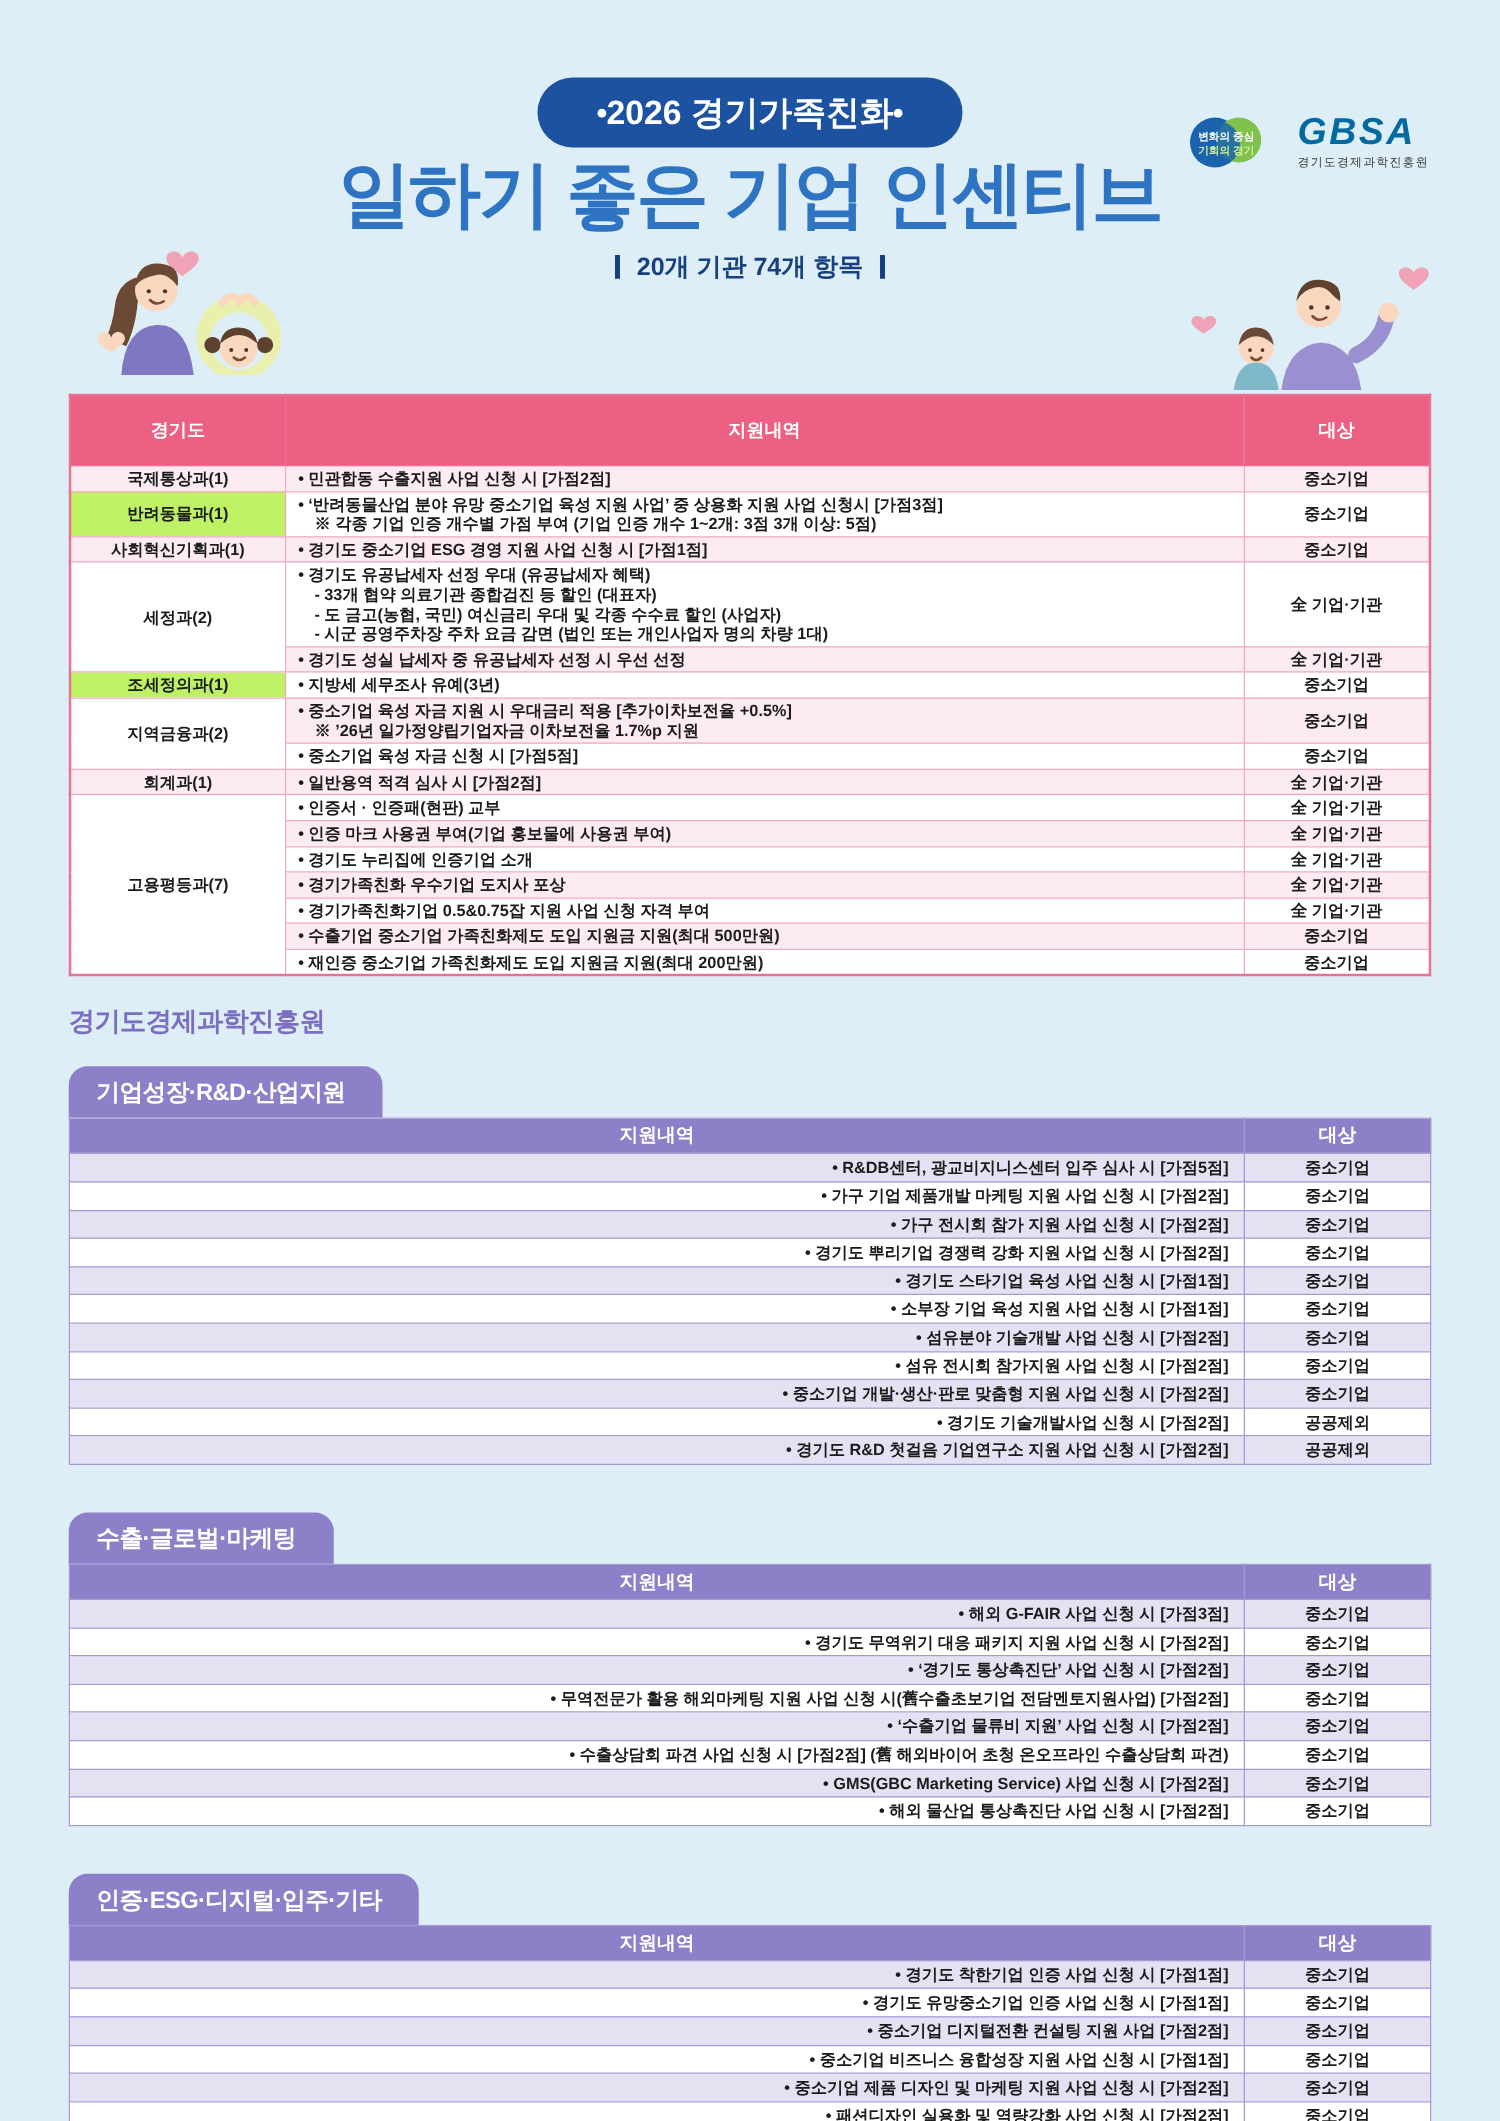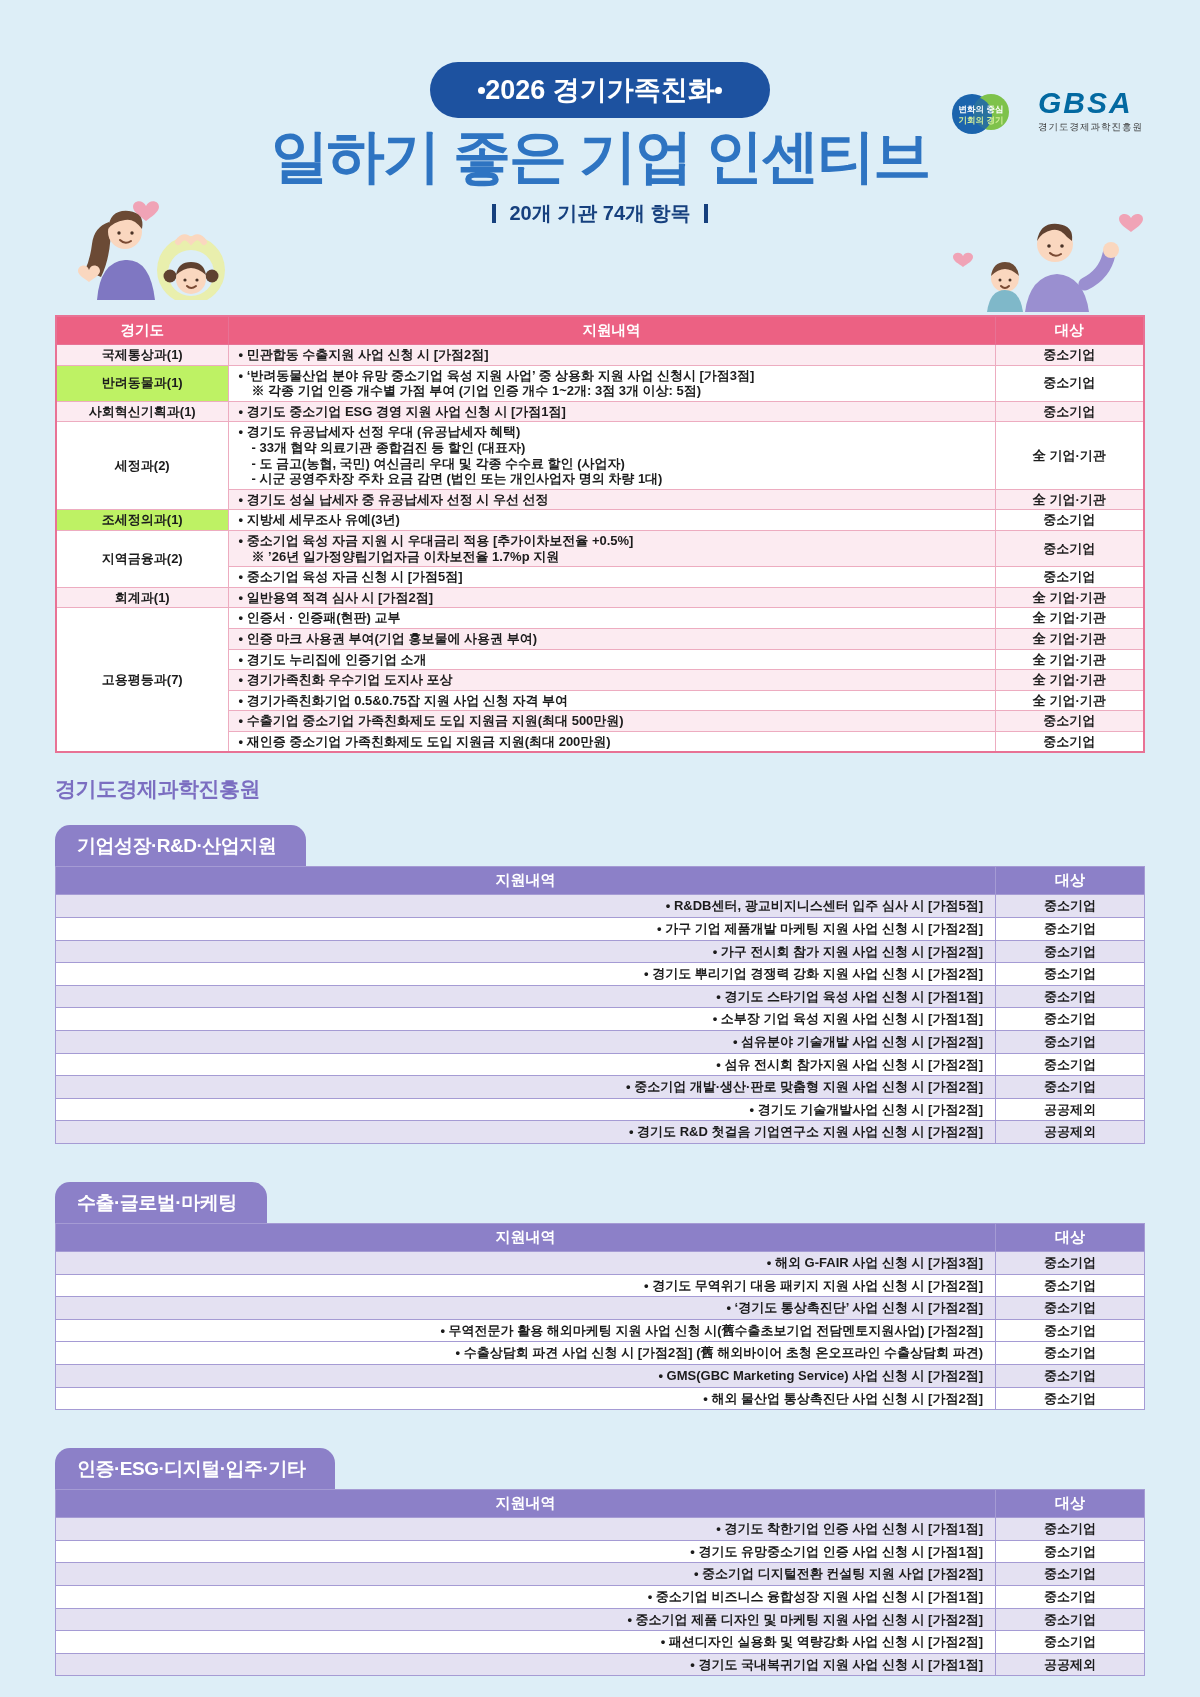--- a/index.html
+++ b/index.html
@@ -7,39 +7,39 @@
     --purple:#8c80c8; --purple-row:#e4e1f2; --purple-grid:#a59bd4;
     --blue:#2e74c2; --navy:#1d52a0; --subnavy:#16407e; --bg:#ddeef7;
     --ink:#1b1b1b; --org-title:#7b6ec1;
   }
   *{margin:0;padding:0;box-sizing:border-box;}
   body{width:1200px;min-height:1697px;background:var(--bg);font-family:"Liberation Sans",sans-serif;color:var(--ink);}
   .page{width:1200px;min-height:1697px;padding:0 55px 40px;position:relative;overflow:hidden;}
 
   
   .hero{position:relative;height:253px;}
-  .logos{position:absolute;top:26px;right:2px;display:flex;gap:26px;align-items:flex-start;z-index:3;}
+  .logos{position:absolute;top:26px;right:2px;display:flex;gap:26px;align-items:center;z-index:3;}
   .gbsa-word{font-size:30px;font-weight:800;font-style:italic;color:#0369a1;letter-spacing:2px;line-height:1;}
   .gbsa-caption{font-size:9.5px;color:#3a3a3a;letter-spacing:1px;margin-top:3px;text-align:center;}
   .badge{width:340px;margin:62px auto 0;background:var(--navy);color:#fff;border-radius:30px;
          display:flex;justify-content:center;align-items:center;font-size:27px;font-weight:800;
          padding:10px 0;position:relative;z-index:2;}
   .badge .dot{width:7px;height:7px;border-radius:50%;background:#fff;}
   .title{text-align:center;font-size:58px;font-weight:800;color:var(--blue);letter-spacing:-2px;margin-top:8px;line-height:1.05;position:relative;z-index:2;}
   .subtitle{margin-top:13px;display:flex;justify-content:center;align-items:center;gap:13px;
             font-size:20px;font-weight:800;color:var(--subnavy);position:relative;z-index:2;}
   .subtitle .bar{width:4px;height:19px;background:var(--subnavy);}
   .illu{position:absolute;z-index:1;}
   .illu-left{left:-4px;top:120px;}
   .illu-right{right:-10px;top:142px;}
 
   
   table{border-collapse:collapse;width:1090px;background:#fff;}
   .main-table{border:2px solid var(--pink-border);}
-  .main-table th{background:var(--pink);color:#fff;font-size:14.5px;font-weight:800;padding:4px 6px;border:1px solid var(--pink-border);}
+  .main-table th{background:var(--pink);color:#fff;font-size:14.5px;font-weight:800;padding:18px 6px;border:1px solid var(--pink-border);}
   .main-table td{border:1px solid var(--pink-grid);font-size:13px;font-weight:700;line-height:1.2;padding:2px 10px;vertical-align:middle;}
   .main-table td.dept{width:172px;text-align:center;background:#bef264;}
   .main-table tr.pink td{background:var(--pink-row);}
   .main-table tr.pink td.dept.span, .main-table td.dept.span{background:#fff;}
   .main-table td.target{width:149px;text-align:center;}
   .main-table .line.sub{padding-left:13px;}
 
   
   .org-title{color:var(--org-title);font-size:21px;font-weight:800;margin-top:22px;letter-spacing:-0.5px;}
   .subsection{margin-top:10px;}
@@ -322,20 +322,24 @@
               <td class="target">중소기업</td>
             </tr>
             <tr class="lav">
               <td class="content">• ‘경기도 통상촉진단’ 사업 신청 시 [가점2점]</td>
               <td class="target">중소기업</td>
             </tr>
             <tr>
               <td class="content">• 무역전문가 활용 해외마케팅 지원 사업 신청 시(舊수출초보기업 전담멘토지원사업) [가점2점]</td>
               <td class="target">중소기업</td>
             </tr>
+            <tr class="lav">
+              <td class="content">• ‘수출기업 물류비 지원’ 사업 신청 시 [가점2점]</td>
+              <td class="target">중소기업</td>
+            </tr>
             <tr>
               <td class="content">• 수출상담회 파견 사업 신청 시 [가점2점] (舊 해외바이어 초청 온오프라인 수출상담회 파견)</td>
               <td class="target">중소기업</td>
             </tr>
             <tr class="lav">
               <td class="content">• GMS(GBC Marketing Service) 사업 신청 시 [가점2점]</td>
               <td class="target">중소기업</td>
             </tr>
             <tr>
               <td class="content">• 해외 물산업 통상촉진단 사업 신청 시 [가점2점]</td>

